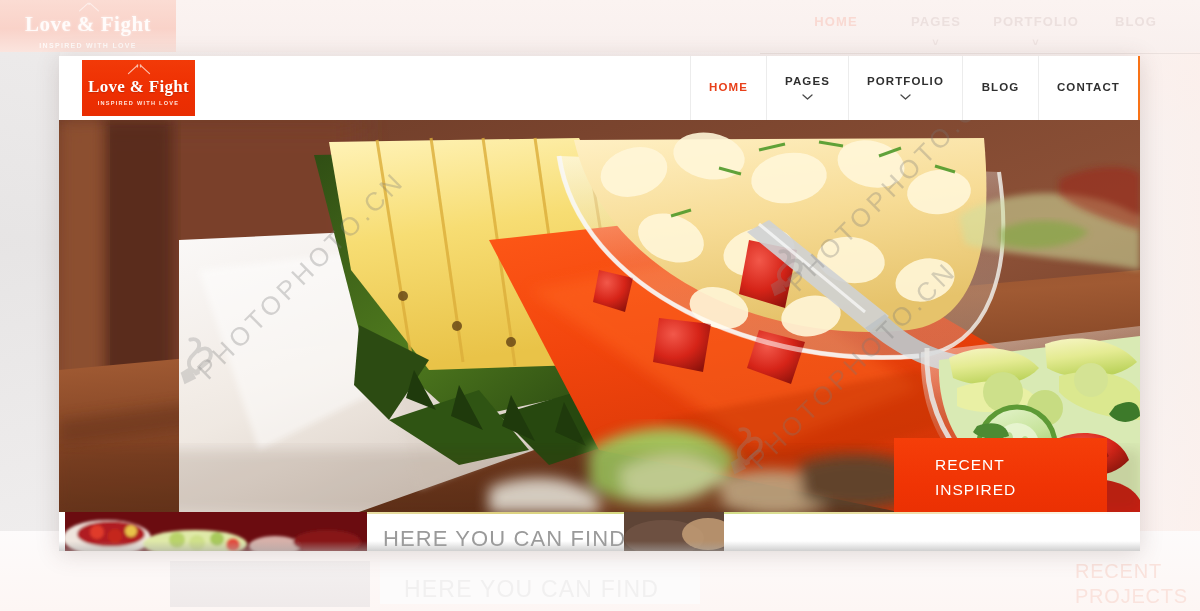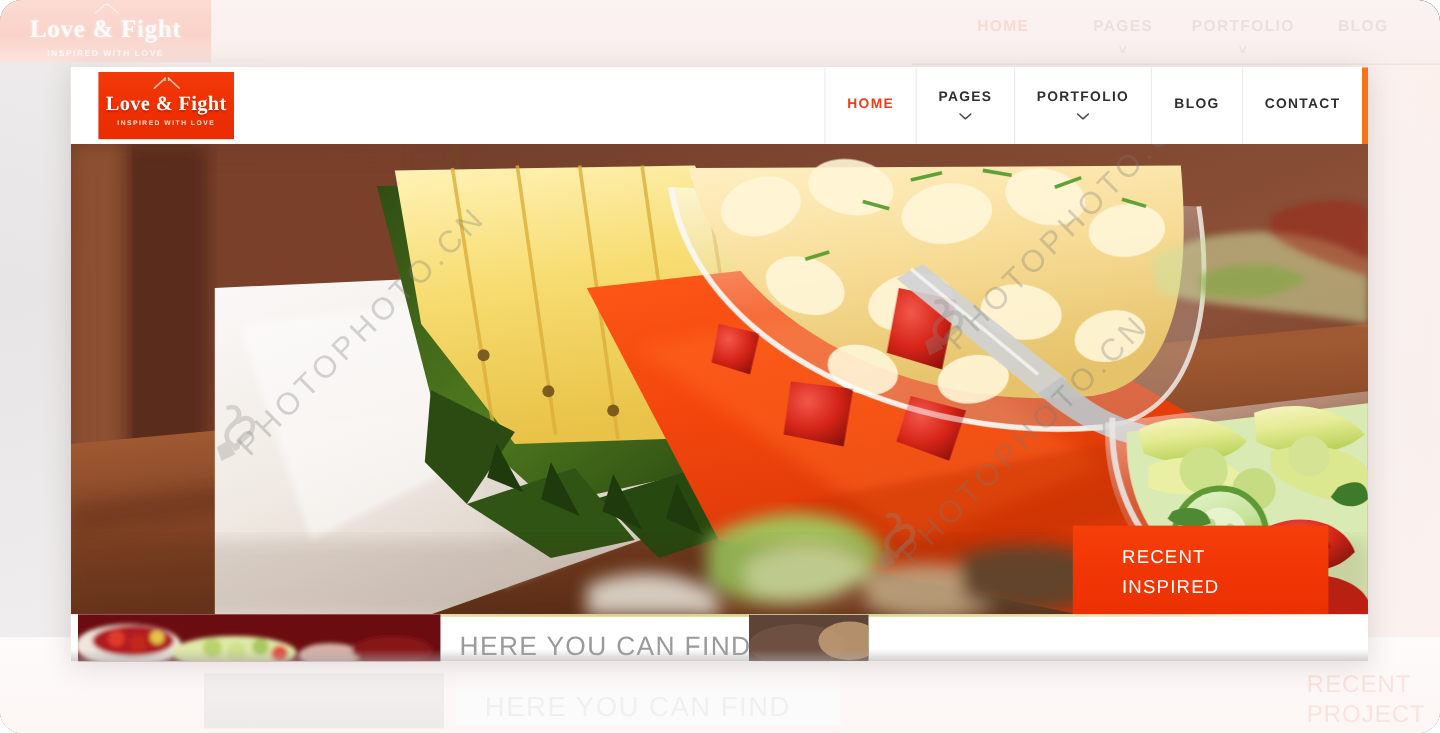--- a/index.html
+++ b/index.html
@@ -13,21 +13,20 @@
     background: #ffffff;
   }
 
   
   .canvas {
     position: relative;
     width: 1200px;
     height: 611px;
     overflow: hidden;
     background: #000000;
-    border-radius: 18px;
   }
 
   
   .ghost-layer {
     position: absolute;
     inset: 0;
     opacity: 1;
     pointer-events: none;
   }
   .ghost-wash {
@@ -226,21 +225,21 @@
     align-items: center;
     justify-content: center;
     font-size: 11.5px;
     font-weight: 700;
     letter-spacing: 1.1px;
     color: #2f2f2f;
     cursor: pointer;
     background: #ffffff;
     border-left: 1px solid #ececec;
   }
-  .nav-item:last-child { border-right: 5px solid #f97316; }
+  .nav-item:last-child { border-right: 2px solid #f97316; }
   .nav-item.active { color: #e8401a; }
   .nav-item .label { line-height: 1; }
   .nav-item .chev {
     margin-top: 7px;
     font-size: 10px;
     line-height: 1;
     color: #555;
   }
   .nav-item .chev svg { display: block; }
 
@@ -372,21 +371,21 @@
       </div>
     </div>
     <div class="ghost-navline"></div>
 
     <div class="ghost-bottom"></div>
     <div class="ghost-small-card"></div>
     <div class="ghost-thumb-pink"></div>
     <div class="ghost-text-here">HERE YOU CAN FIND</div>
     <div class="ghost-text-recent">
       <div>RECENT</div>
-      <div>PROJECT</div>
+      <div>PROJECTS</div>
     </div>
   </div>
 
   <div class="card">
 
     <div class="card-header">
 
       <div class="logo-box">
         <svg class="logo-utensils" viewBox="0 0 28 12">
           <path d="M2.5 10.5 L12.6 1.2" stroke="#ffd9cc" stroke-width="1.3" fill="none" stroke-linecap="round"></path>

